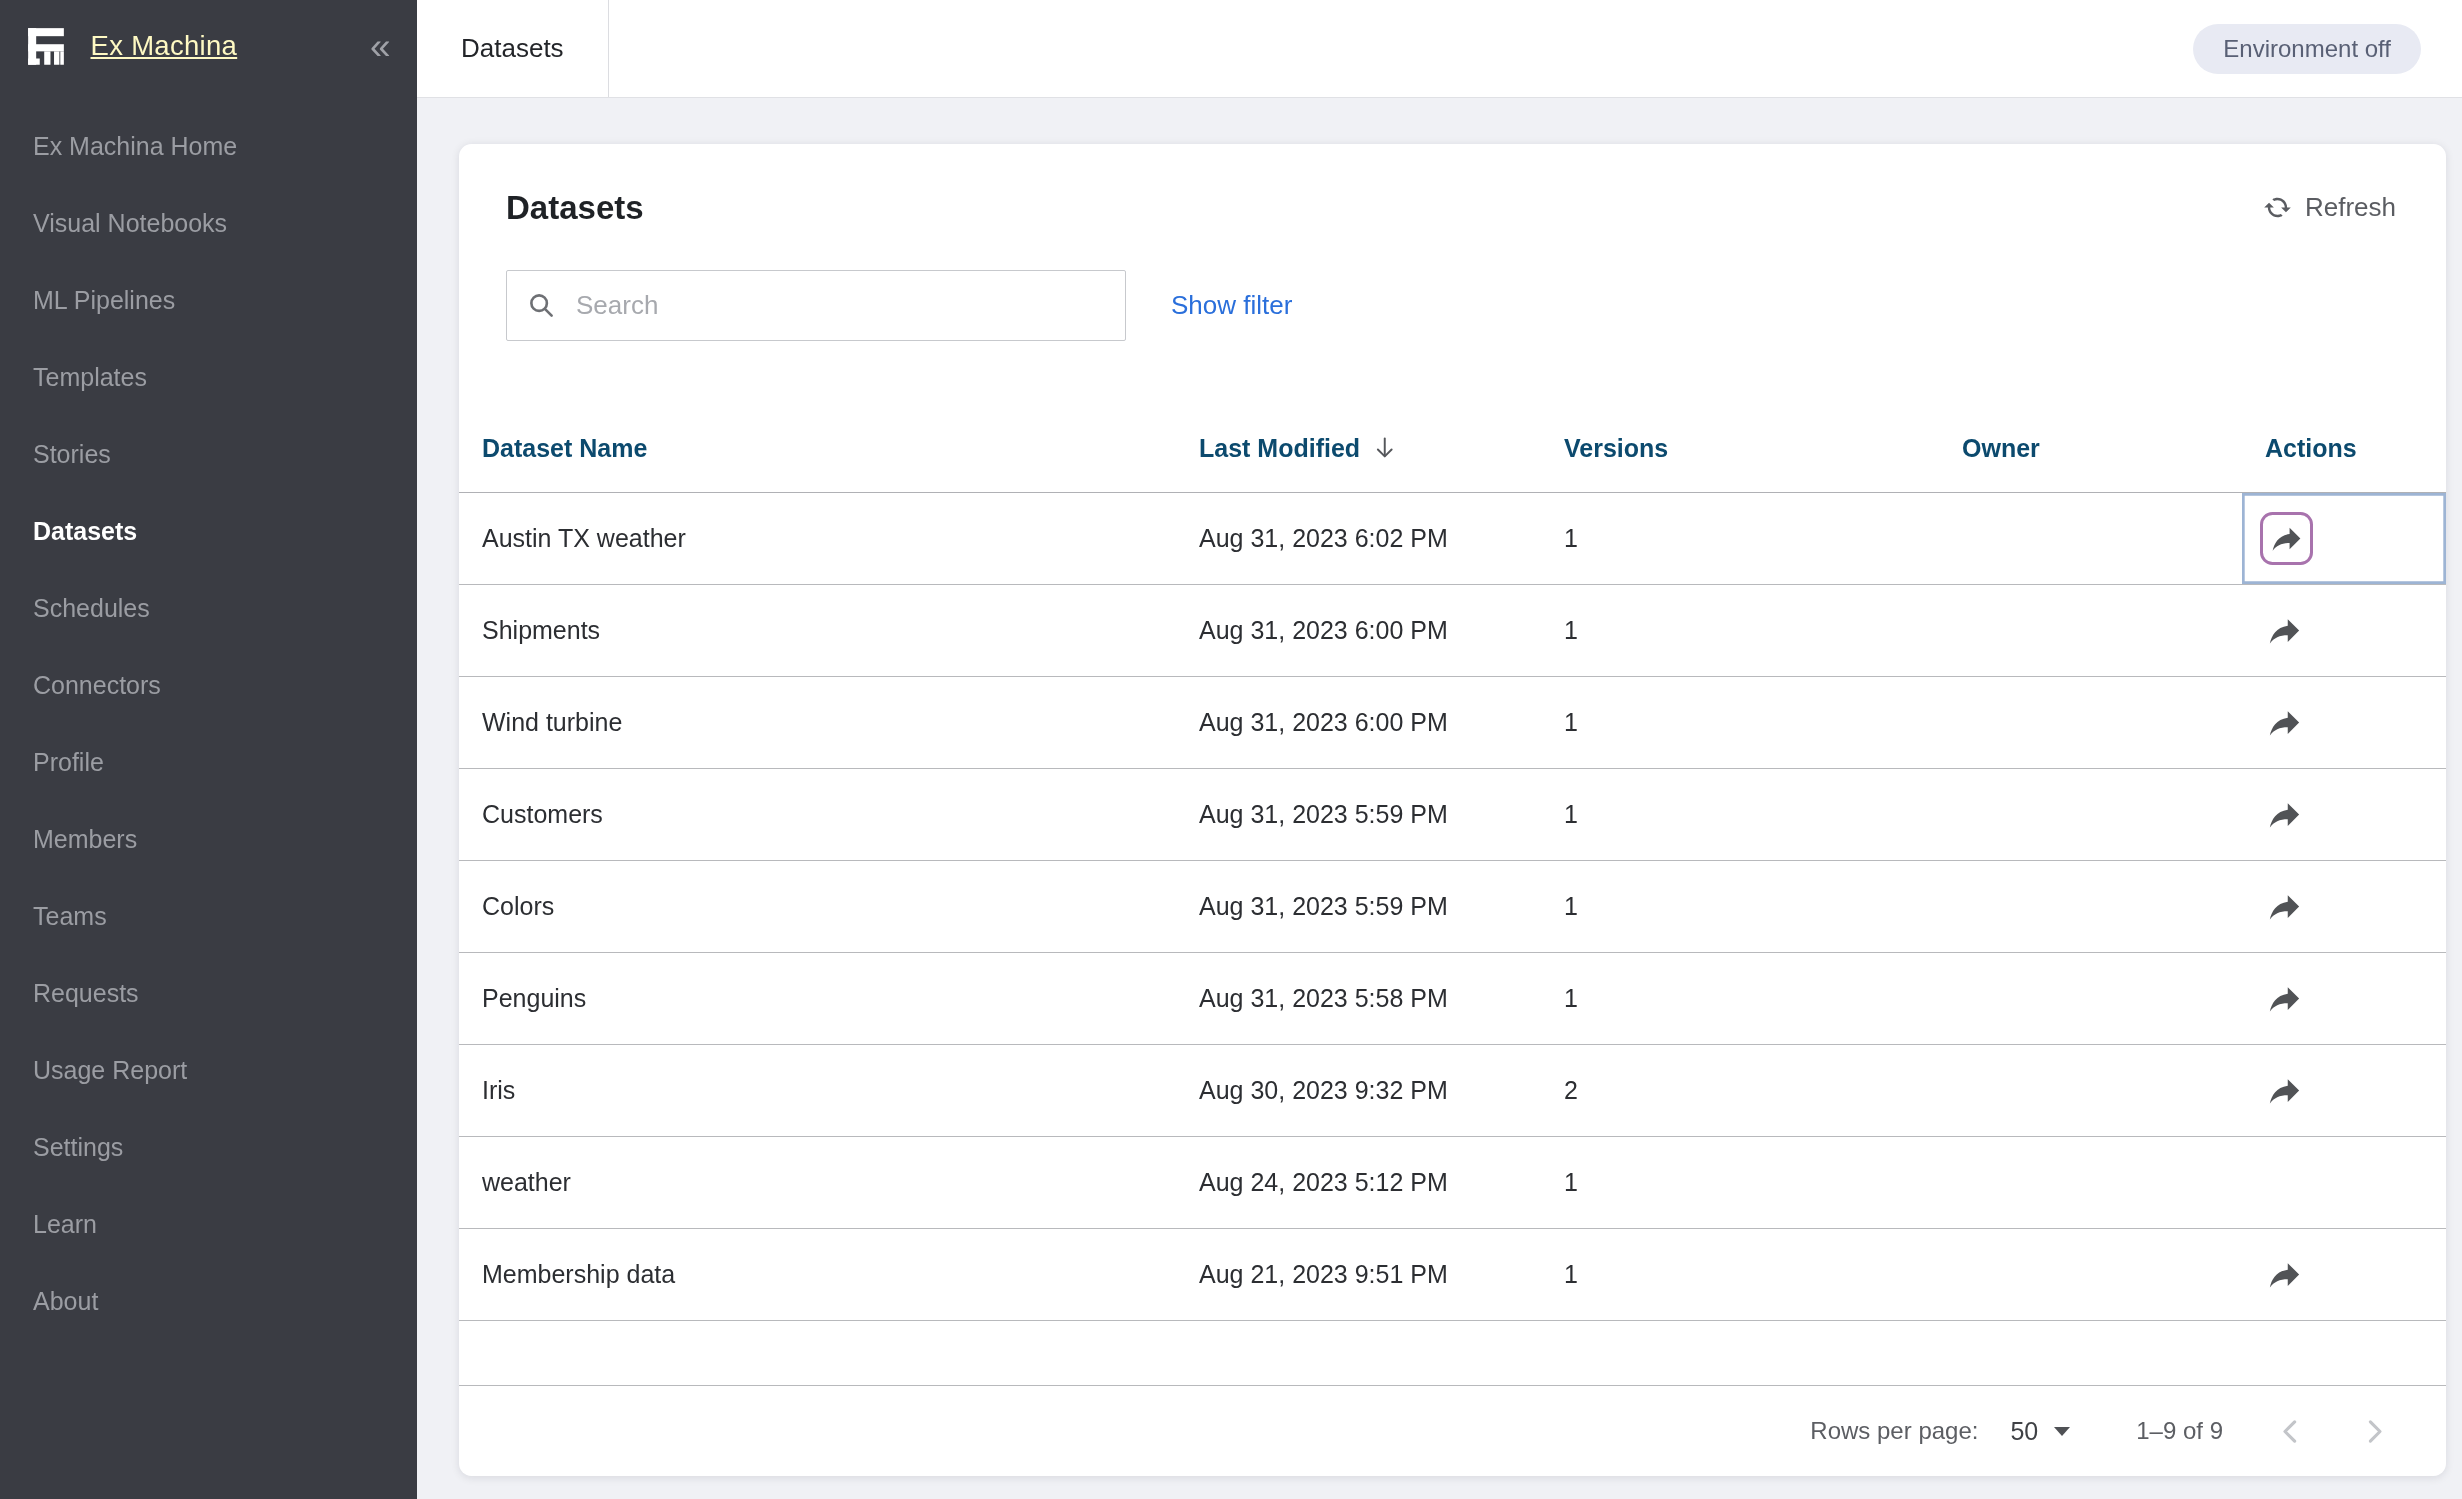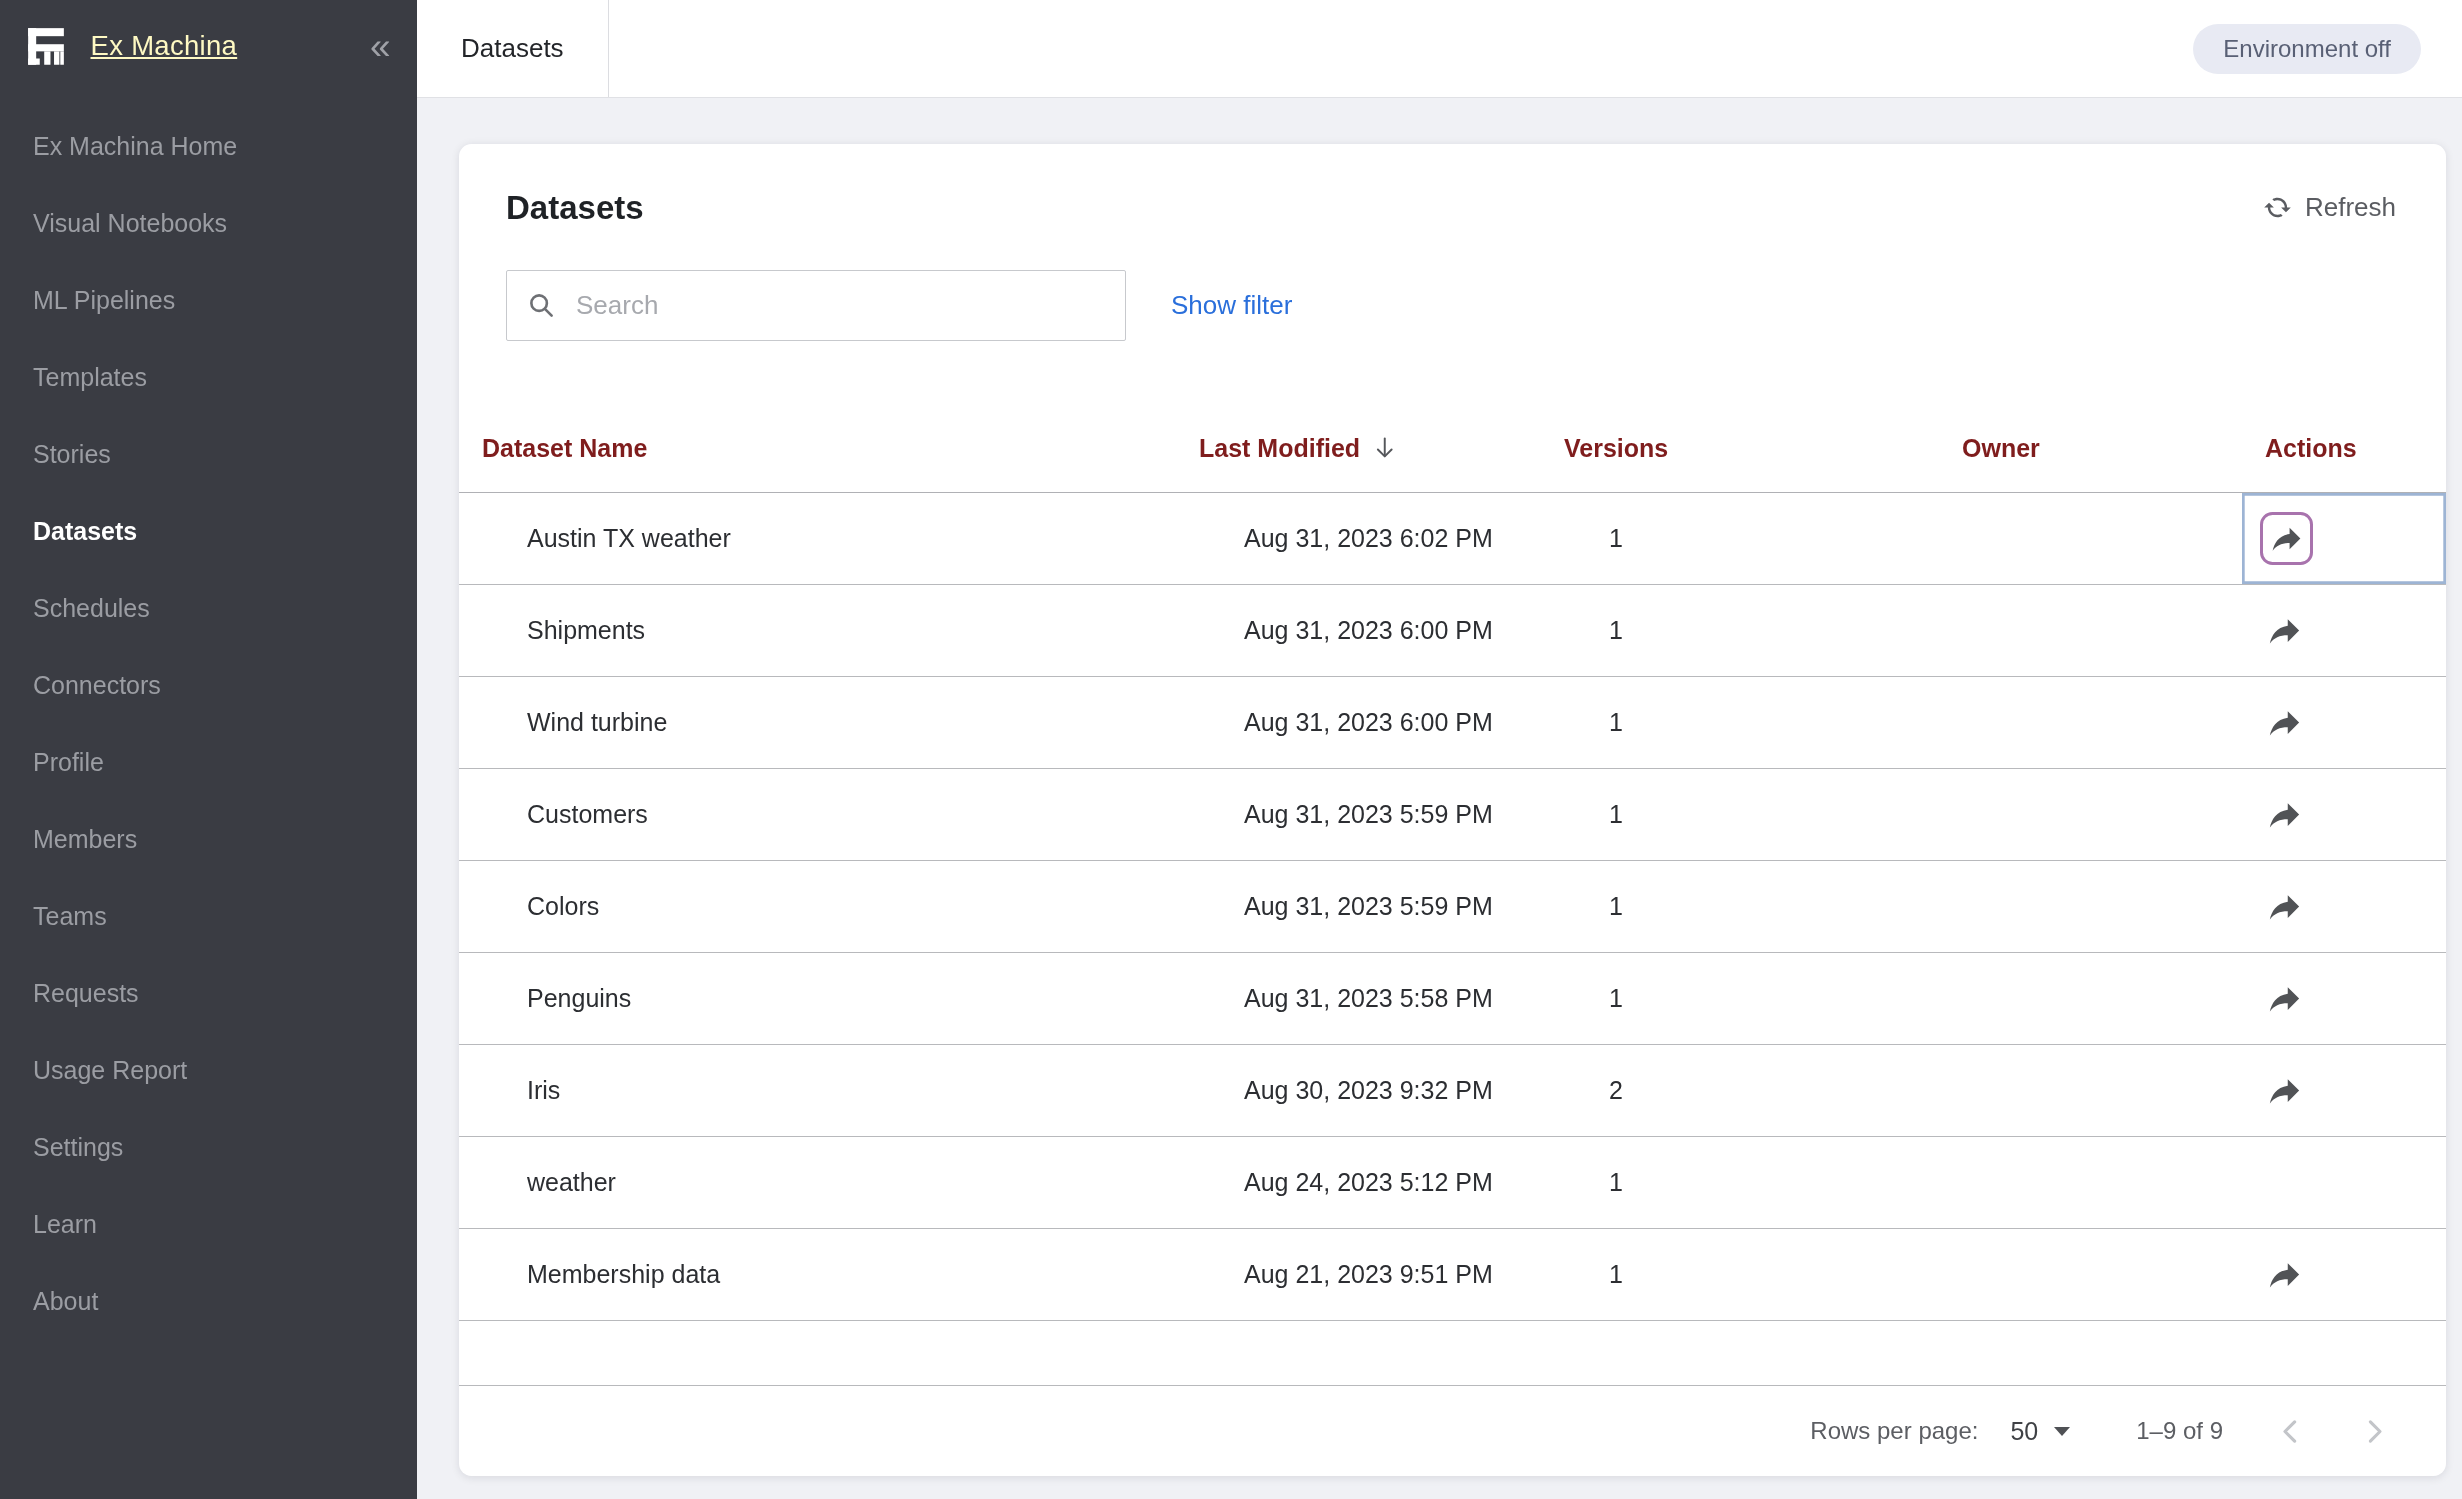--- a/index.html
+++ b/index.html
@@ -34,23 +34,23 @@
   .search-box{position:relative;width:620px;height:71px;}
   .search-box input{width:100%;height:100%;box-sizing:border-box;border:1.8px solid #c7c9cd;border-radius:2px;padding:0 17.7px 0 69px;font-size:26px;color:#2c2e32;font-family:inherit;outline:none;background:#fff;}
   .search-box input::placeholder{color:#a7a9ae;}
   .search-icon{position:absolute;left:19.5px;top:20.4px;pointer-events:none;}
   .show-filter{margin-left:45px;font-size:26px;color:#2a6fdb;cursor:pointer;text-decoration:none;font-weight:500;}
 
   
   .table{margin-top:63px;display:flex;flex-direction:column;flex:1;}
   .thead,.trow{display:grid;grid-template-columns:717px 365px 398px 303px 1fr;align-items:center;box-sizing:border-box;}
   .thead{height:89px;flex:0 0 89px;border-bottom:1.8px solid #b0b1b5;}
-  .th{padding-left:23px;display:flex;align-items:center;gap:10.6px;font-weight:600;font-size:25px;color:#7f1d1d;}
+  .th{padding-left:23px;display:flex;align-items:center;gap:10.6px;font-weight:600;font-size:25px;color:#0c4a6e;}
   .trow{height:92px;flex:0 0 92px;border-bottom:1.8px solid #b8b9bc;font-size:25px;color:#2c2e32;cursor:pointer;background:#fff;}
-  .cell{padding-left:23px;white-space:nowrap;overflow:hidden;margin-left:45px;}
+  .cell{padding-left:23px;white-space:nowrap;overflow:hidden;}
   .c-actions{height:100%;display:flex;align-items:center;padding-left:17.7px;box-sizing:border-box;}
   .c-actions.focused{box-shadow:inset 0 0 0 2.7px #9db4d4;}
   .share-btn{width:53px;height:53px;border:3.5px solid #a873ad;border-radius:12.4px;background:#fff;display:flex;align-items:center;justify-content:center;cursor:pointer;padding:0;box-sizing:border-box;}
   .share-plain{display:flex;align-items:center;justify-content:center;margin-left:5.3px;cursor:pointer;}
   .empty-row{height:64px;flex:0 0 64px;border-bottom:1.8px solid #b8b9bc;background:#fff;}
 
   
   .pagination{flex:1;display:flex;align-items:center;justify-content:flex-end;padding-right:55px;font-size:24px;color:#5c5e63;}
   .rpp-control{display:flex;align-items:center;margin-left:32px;cursor:pointer;}
   .rpp-value{font-size:25px;color:#3f4145;}

